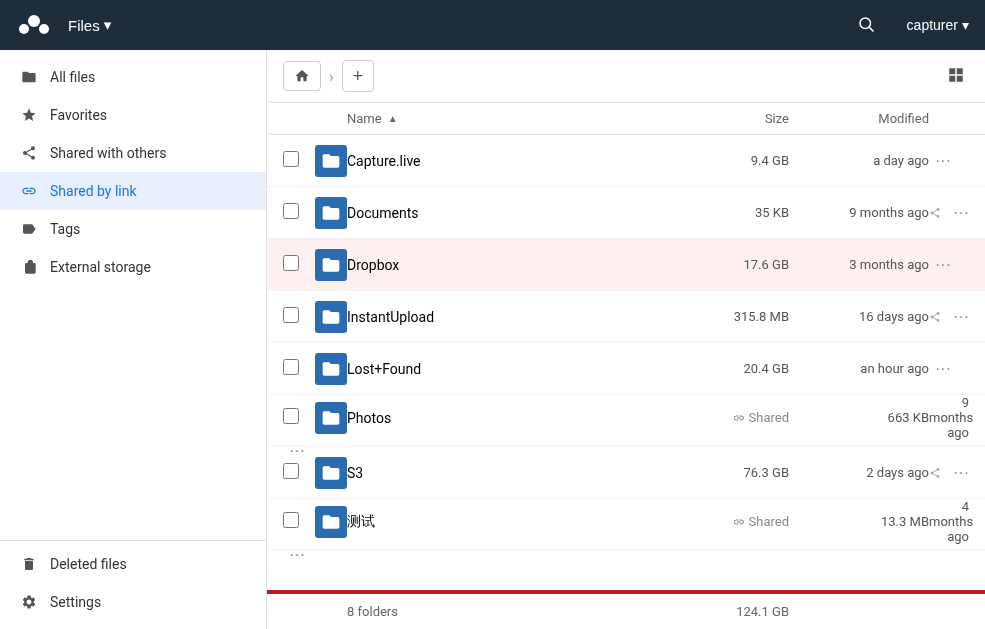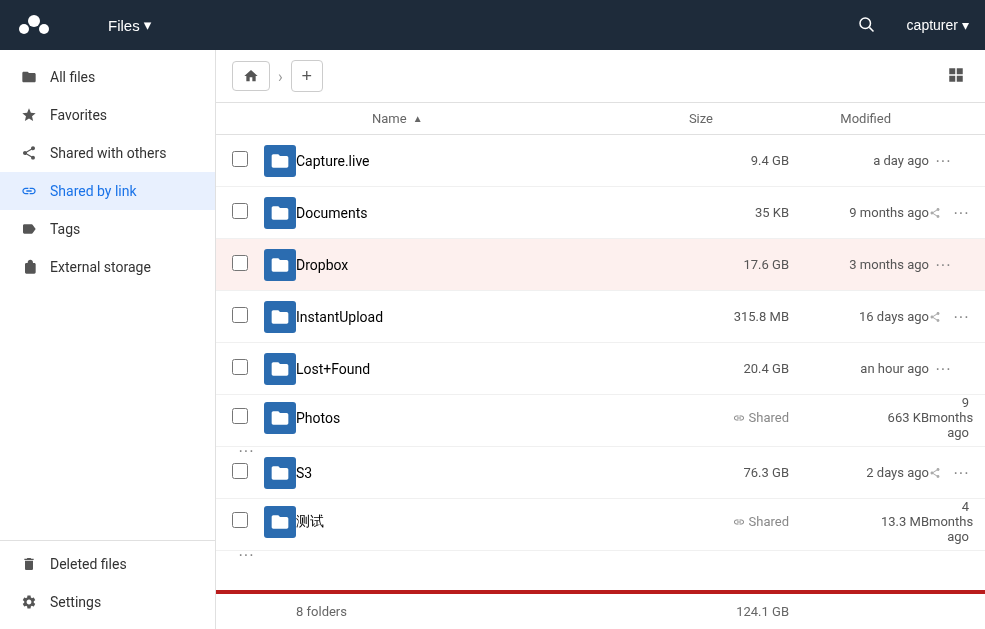--- a/index.html
+++ b/index.html
@@ -27,21 +27,20 @@
     .topnav-files-btn {
       display: flex;
       align-items: center;
       gap: 4px;
       color: white;
       background: none;
       border: none;
       font-size: 15px;
       cursor: pointer;
       padding: 4px 8px;
-      margin-left: 40px;
     }
     .topnav-right {
       display: flex;
       align-items: center;
       gap: 28px;
     }
     .topnav-search {
       background: none;
       border: none;
       color: #ccc;
@@ -61,21 +60,21 @@
 
     
     .main-layout {
       display: flex;
       flex: 1;
       overflow: hidden;
     }
 
     
     .sidebar {
-      width: 216px;
+      width: 267px;
       background: #fff;
       border-right: 1px solid #e0e0e0;
       display: flex;
       flex-direction: column;
       padding: 8px 0;
       flex-shrink: 0;
       overflow-y: auto;
     }
     .sidebar-item {
       display: flex;
@@ -156,21 +155,20 @@
       grid-template-columns: 32px 32px 1fr 120px 140px 40px;
       padding: 8px 16px;
       border-bottom: 1px solid #e0e0e0;
       color: #666;
       font-size: 13px;
       align-items: center;
       background: #fff;
       position: sticky;
       top: 0;
       z-index: 1;
-      gap: 38px;
     }
     .file-row {
       display: grid;
       grid-template-columns: 32px 32px 1fr 120px 140px 40px;
       padding: 0 16px;
       align-items: center;
       border-bottom: 1px solid #f0f0f0;
       height: 52px;
       cursor: pointer;
       background: #fff;

